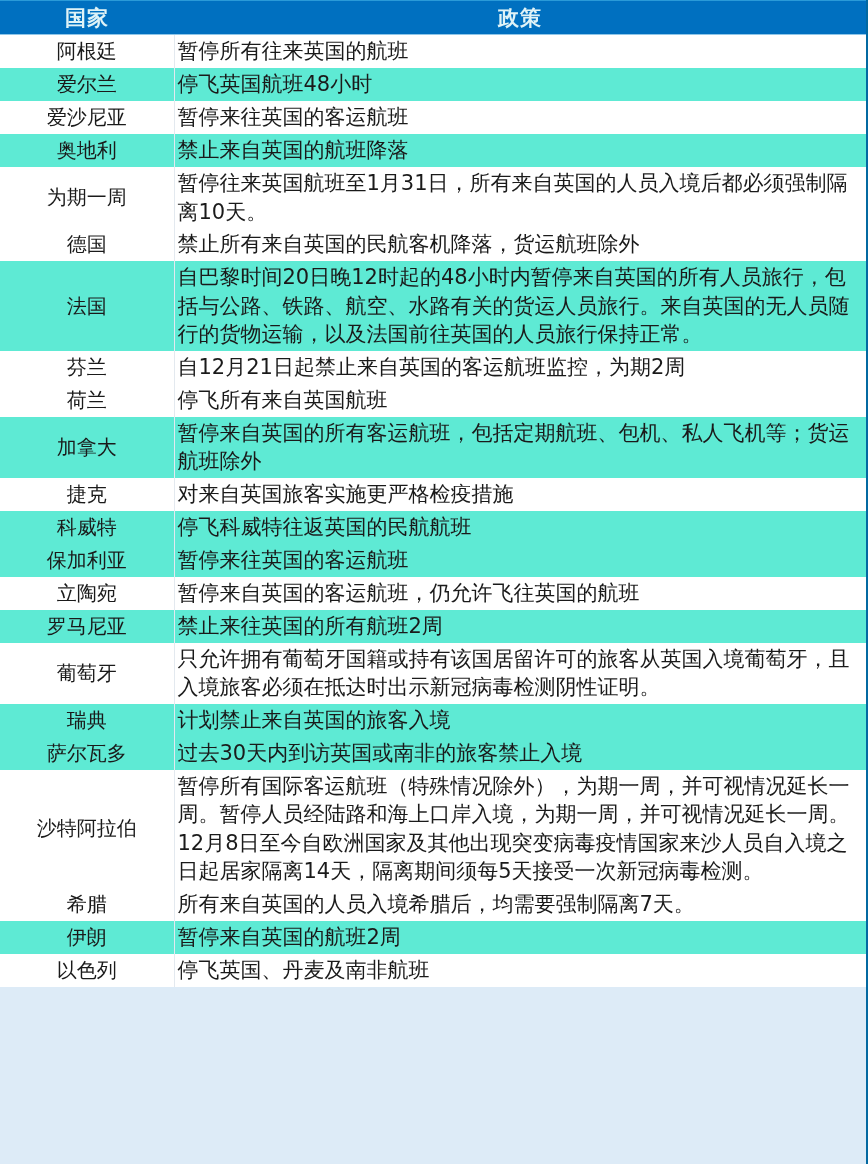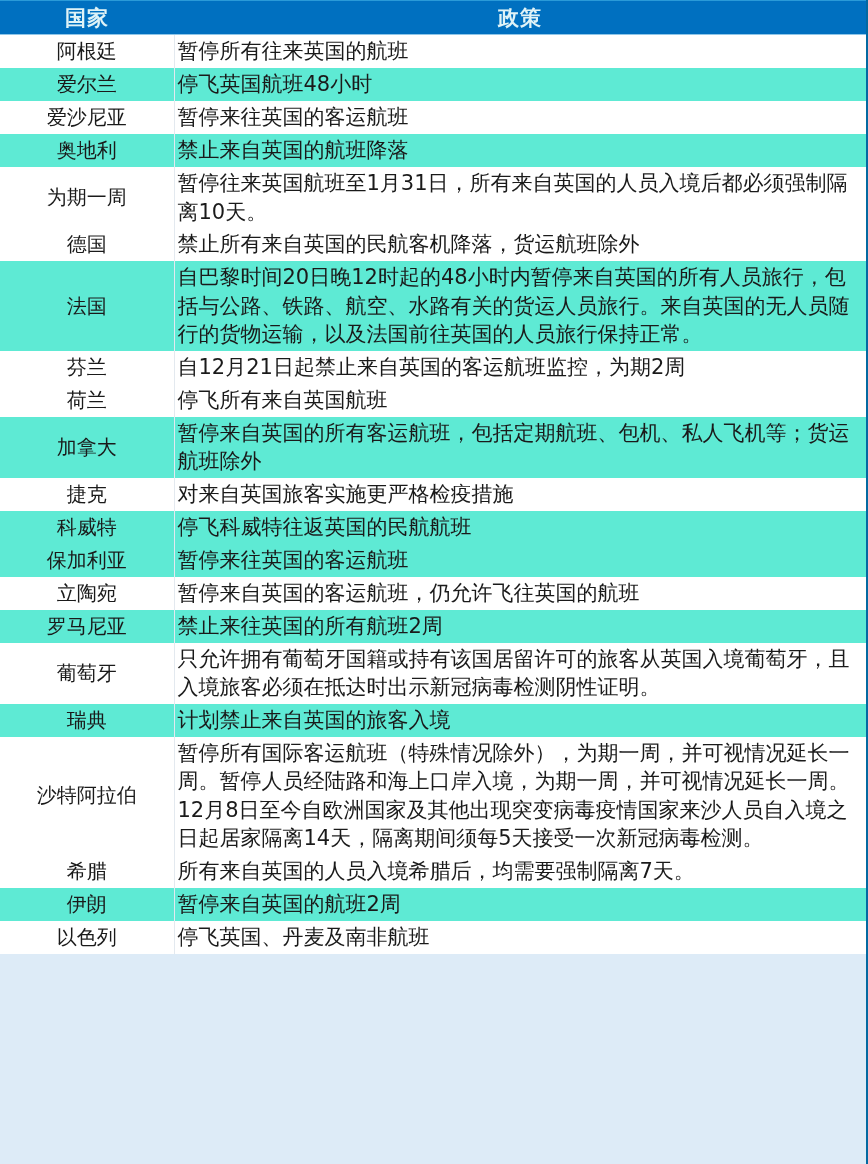--- a/index.html
+++ b/index.html
@@ -138,20 +138,24 @@
         <td class="policy">禁止来往英国的所有航班2周</td>
       </tr>
       <tr class="odd">
         <td class="country">葡萄牙</td>
         <td class="policy">只允许拥有葡萄牙国籍或持有该国居留许可的旅客从英国入境葡萄牙，且入境旅客必须在抵达时出示新冠病毒检测阴性证明。</td>
       </tr>
       <tr class="even single">
         <td class="country">瑞典</td>
         <td class="policy">计划禁止来自英国的旅客入境</td>
       </tr>
+      <tr class="even single">
+        <td class="country">萨尔瓦多</td>
+        <td class="policy">过去30天内到访英国或南非的旅客禁止入境</td>
+      </tr>
       <tr class="odd">
         <td class="country">沙特阿拉伯</td>
         <td class="policy">暂停所有国际客运航班（特殊情况除外），为期一周，并可视情况延长一周。暂停人员经陆路和海上口岸入境，为期一周，并可视情况延长一周。12月8日至今自欧洲国家及其他出现突变病毒疫情国家来沙人员自入境之日起居家隔离14天，隔离期间须每5天接受一次新冠病毒检测。</td>
       </tr>
       <tr class="odd single">
         <td class="country">希腊</td>
         <td class="policy">所有来自英国的人员入境希腊后，均需要强制隔离7天。</td>
       </tr>
       <tr class="even single">
         <td class="country">伊朗</td>

